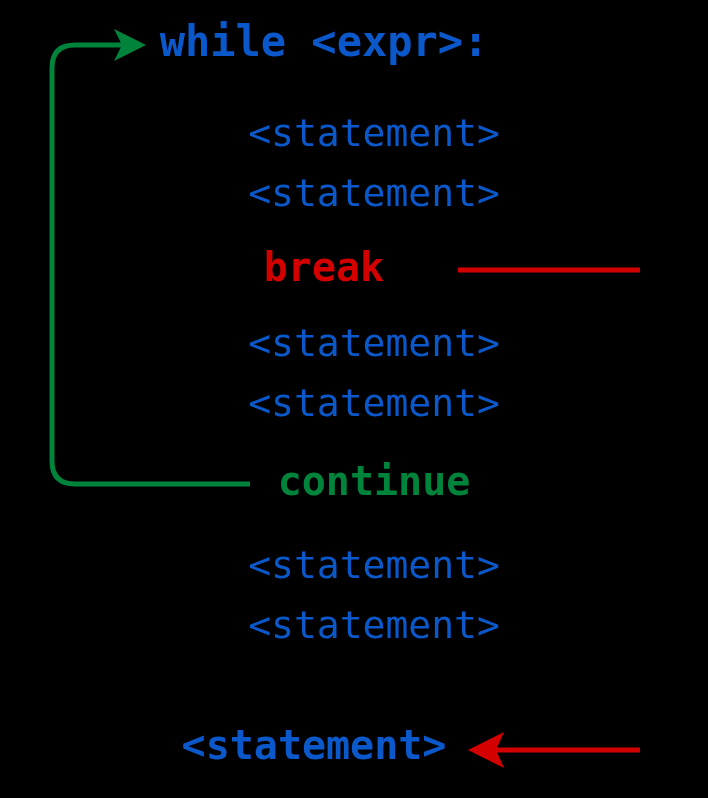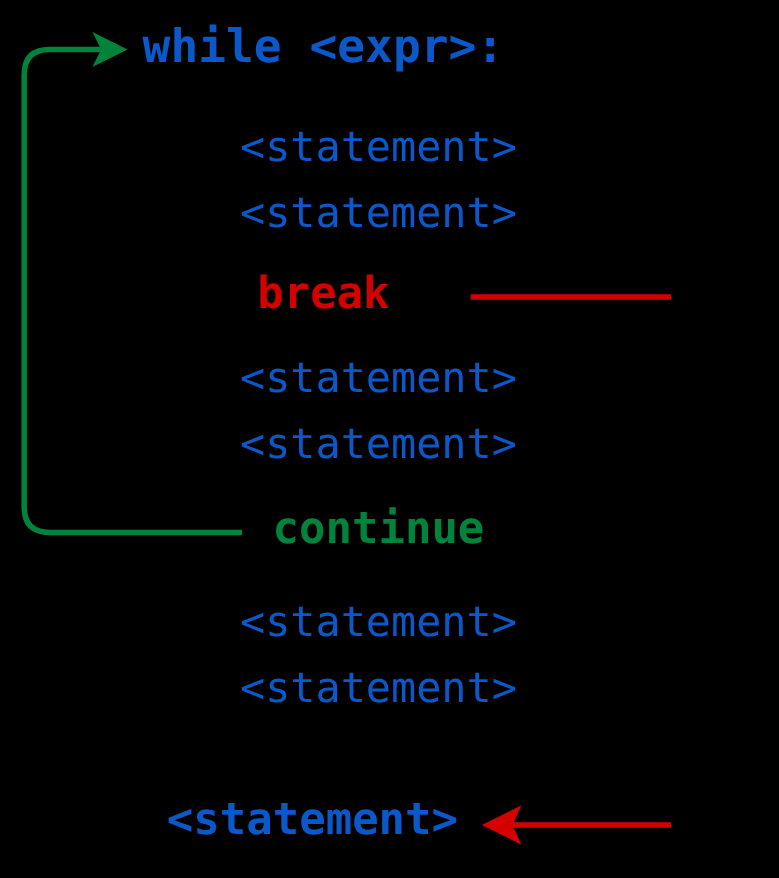--- a/index.html
+++ b/index.html
@@ -10,20 +10,21 @@
   }
   body {
     font-family: "DejaVu Sans Mono", monospace;
   }
   #canvas {
     position: relative;
     width: 610px;
     height: 798px;
     background: #000000;
     overflow: hidden;
+    margin-left: 30px;
   }
   #flow-svg {
     position: absolute;
     left: 0;
     top: 0;
     width: 708px;
     height: 798px;
     pointer-events: none;
   }
   .code-line {

